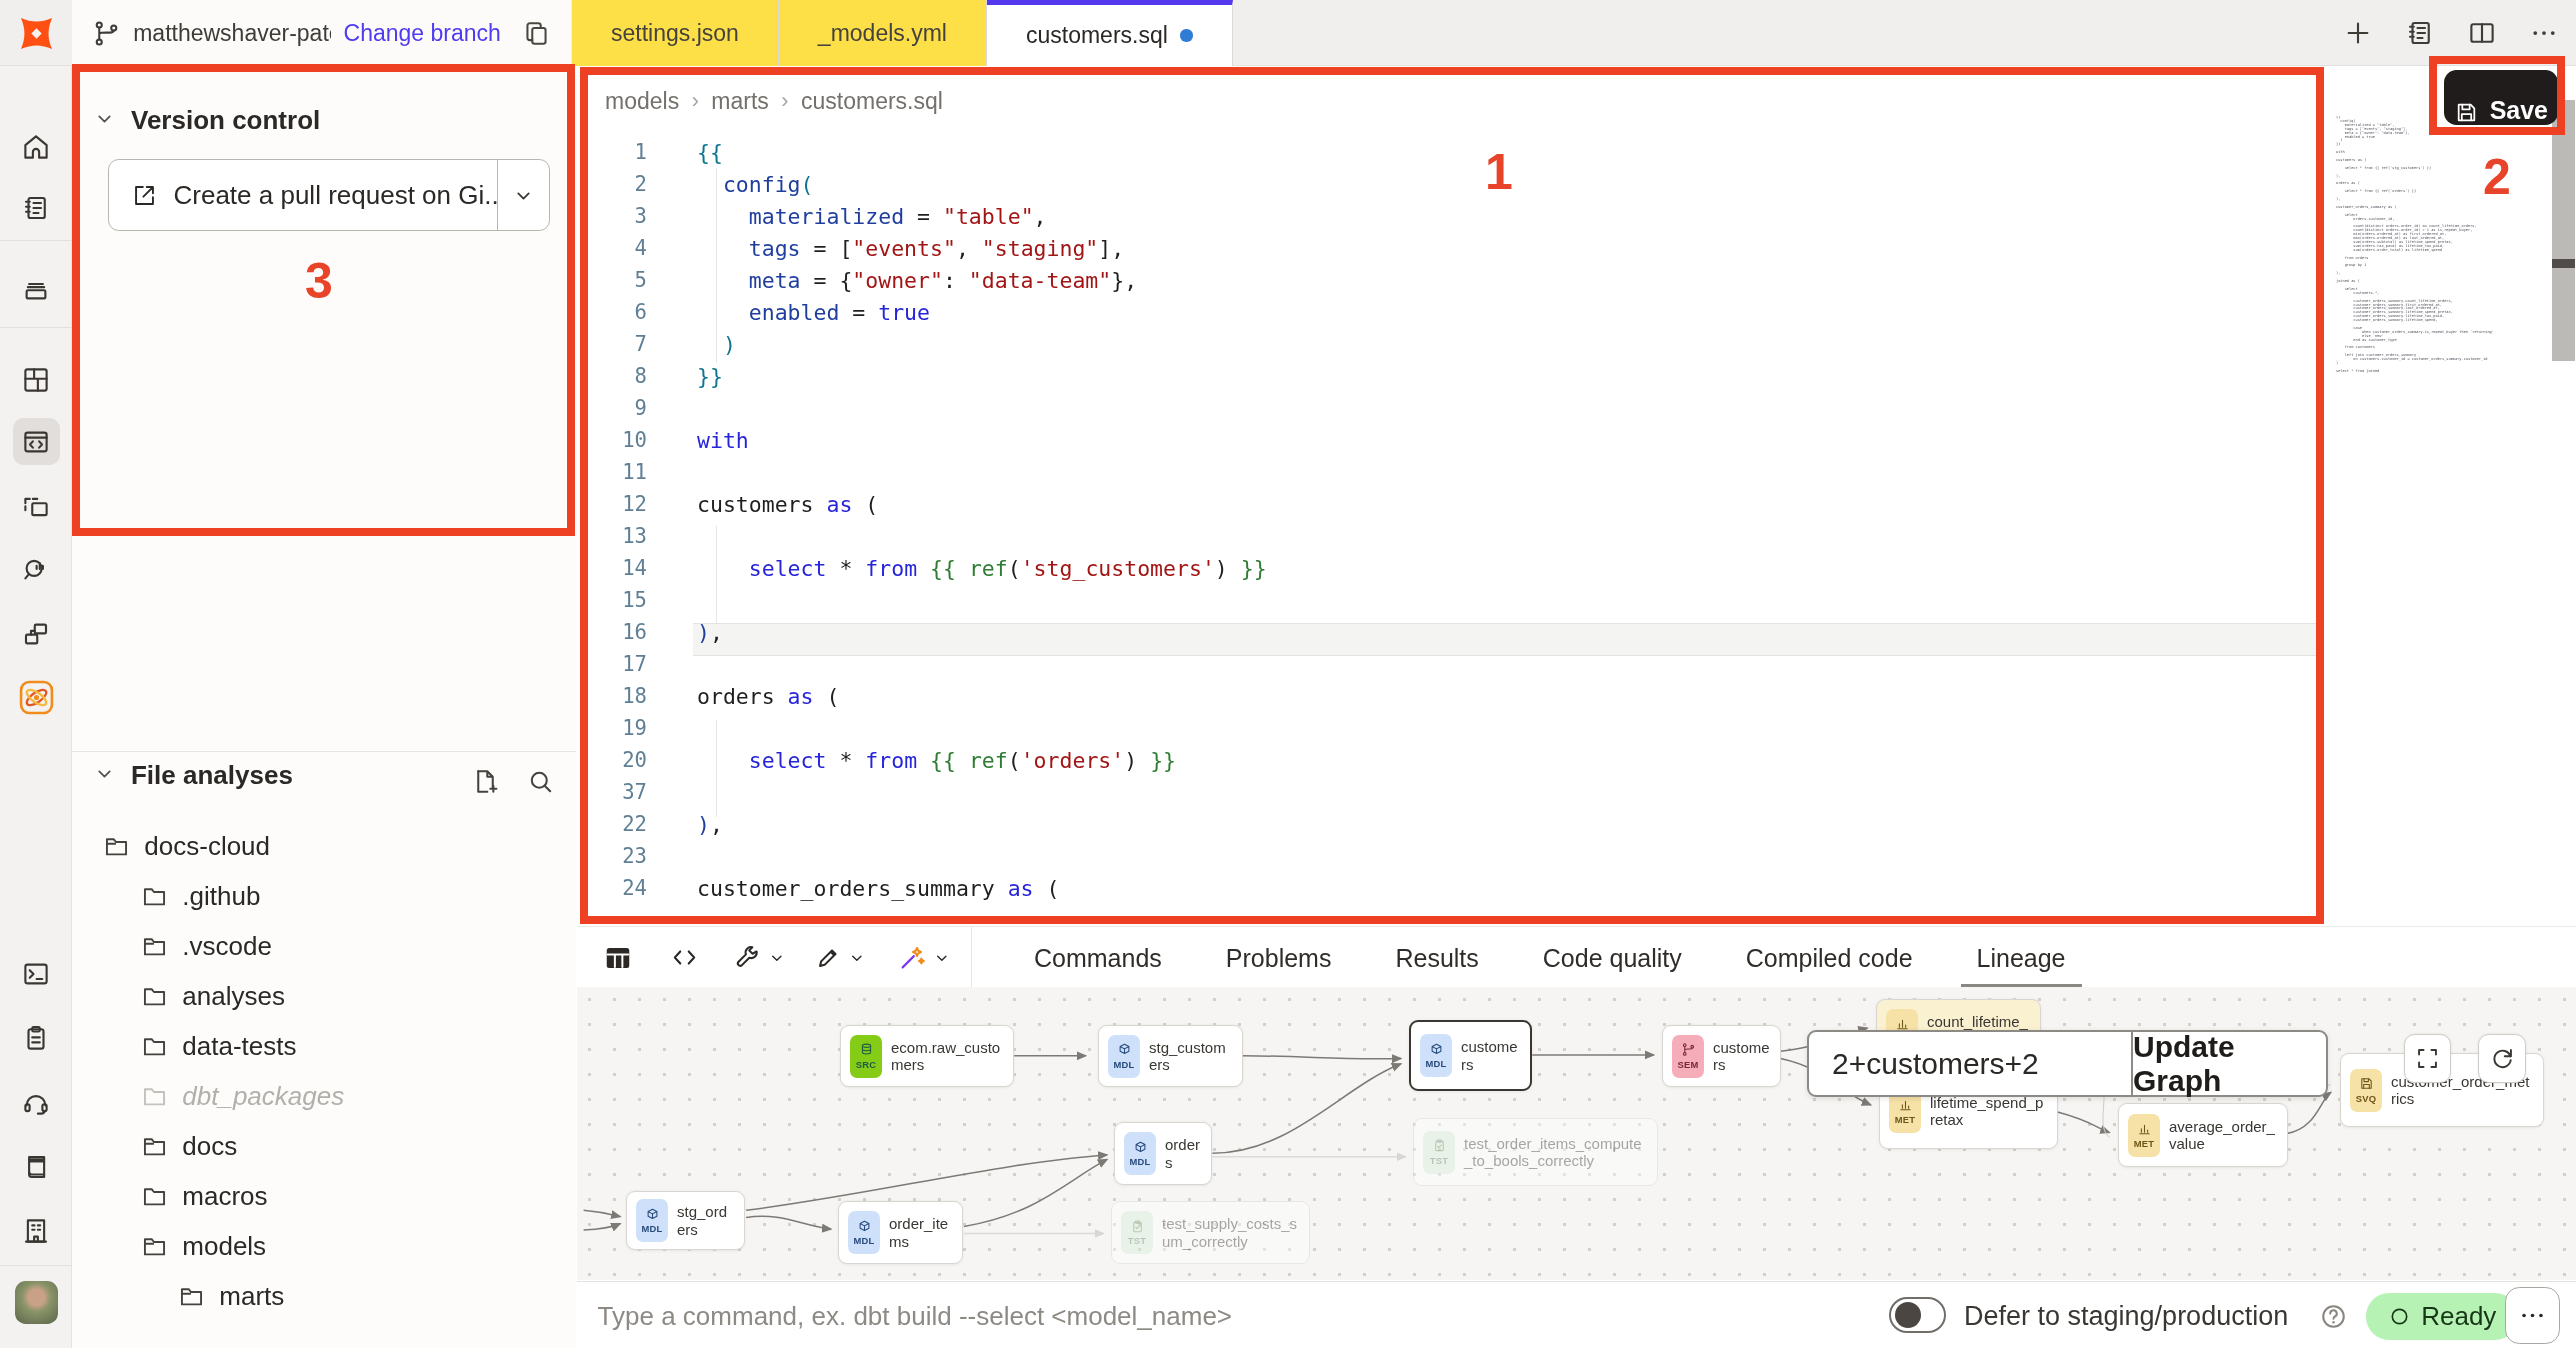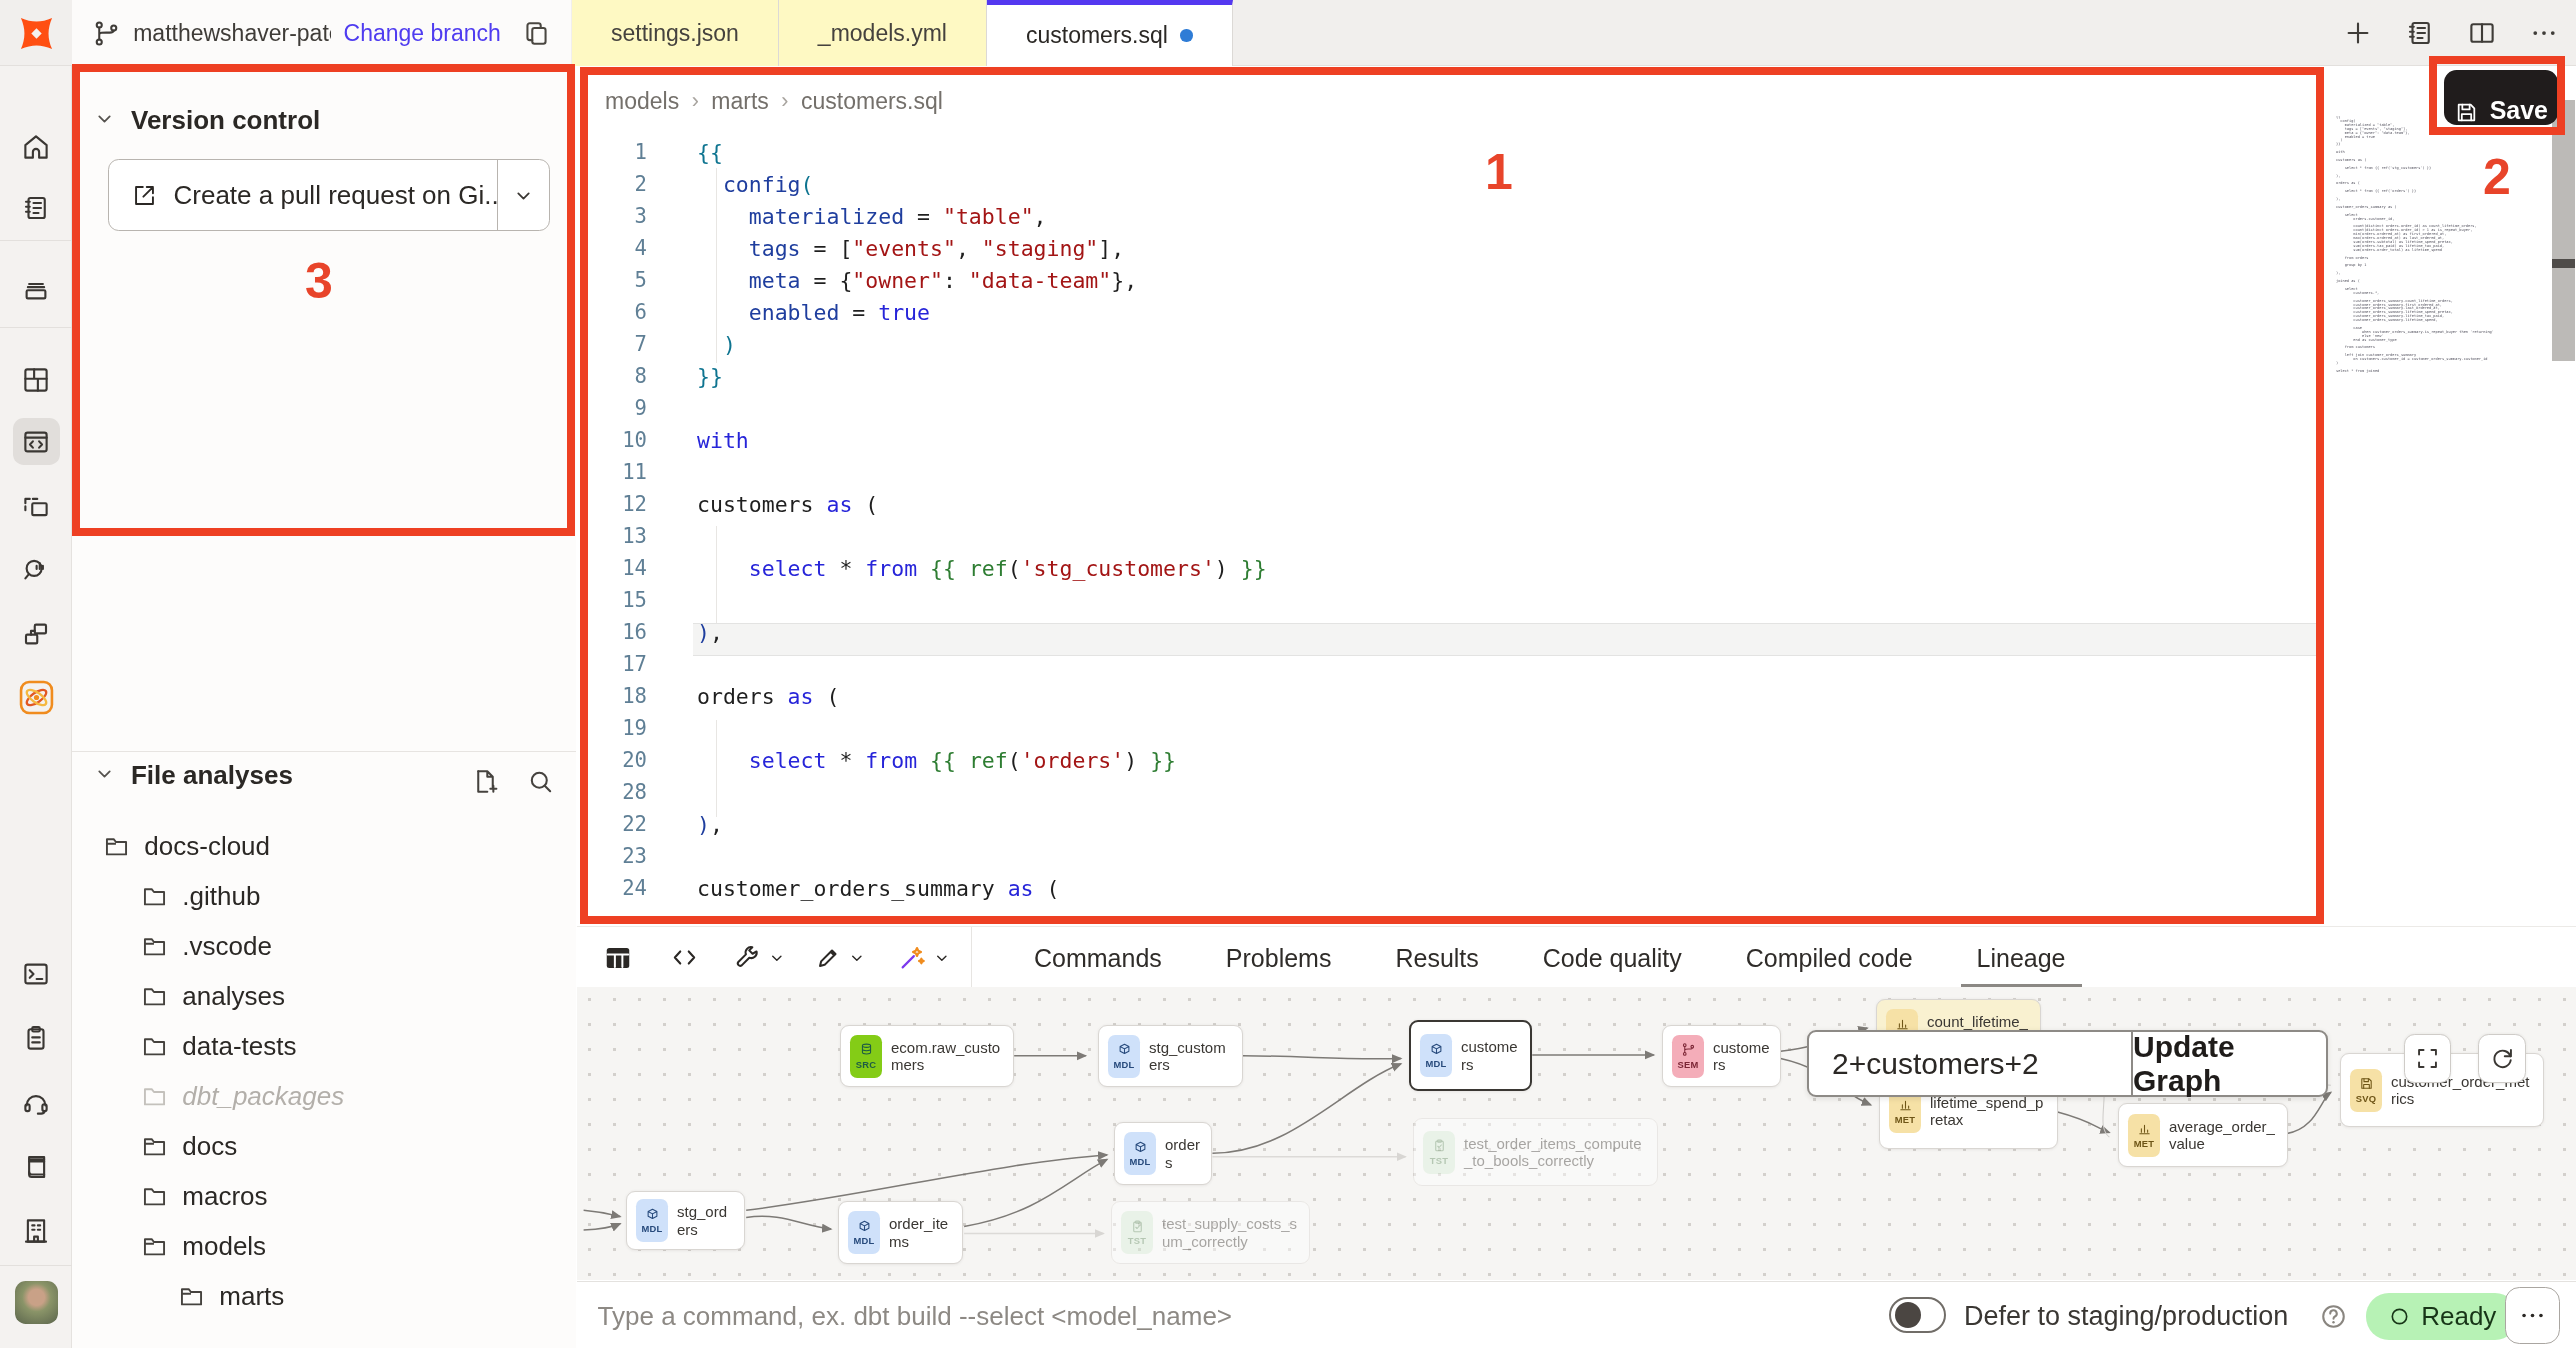--- a/index.html
+++ b/index.html
@@ -10,21 +10,21 @@
   #topbar { position:absolute; left:0; top:0; width:2576px; height:66px;
     background:#f1efed; border-bottom:0.9px solid #e3e0dd; z-index:5; }
   #logo { position:absolute; left:12.5px; top:9.8px; width:47px; height:47px; }
   #branchSeg { position:absolute; left:72px; top:0; width:499px; height:66px;
     background:#fcfbfa; display:flex; align-items:center; gap:12.5px; padding:0 19.7px; }
   #branchName { font-size:23px; color:#3f3c38; white-space:nowrap; overflow:hidden; max-width:224px; }
   #changeBranch { font-size:23px; color:#4f3cf0; font-weight:500; white-space:nowrap; cursor:pointer; }
   #copyBtn { margin-left:9px; color:#4a4741; }
   #tabs { position:absolute; left:572px; top:0; height:66px; display:flex; }
   .tab { height:66px; padding:0 39px; display:flex; align-items:center; gap:12.5px;
-    background:#fef9c3; border-right:0.9px solid #dcd9d6; font-size:23px; color:#45423e; position:relative; }
+    background:#fde047; border-right:0.9px solid #dcd9d6; font-size:23px; color:#45423e; position:relative; }
   .tab.active { background:#fff; border-top:5.4px solid #5438f0; color:#2b2825; }
   .dot { width:12.5px; height:12.5px; border-radius:50%; background:#2e7cd6; }
   #topRight { position:absolute; right:16px; top:0; height:66px; display:flex; align-items:center; gap:30px; color:#3f3c38; }
   .tbico { width:32px; height:32px; display:flex; align-items:center; justify-content:center; }
 
   
   #rail { position:absolute; left:0; top:66px; width:72px; height:1283px;
     background:#f4f2f0; border-right:0.9px solid #e5e2df; z-index:4; }
   .rico { position:absolute; left:12.5px; width:47px; height:47px; border-radius:10.7px;
     display:flex; align-items:center; justify-content:center; color:#3a3733; }
@@ -499,21 +499,21 @@
       </div>
       <div class="cl">
         <span class="ln">19</span>
         <span class="lt"></span>
       </div>
       <div class="cl">
         <span class="ln">20</span>
         <span class="lt"><span>    </span><span class="t-k">select</span><span> * </span><span class="t-k">from</span><span> </span><span class="t-r">{{ </span><span class="t-r">ref</span><span>(</span><span class="t-s">'orders'</span><span>)</span><span class="t-r"> }}</span></span>
       </div>
       <div class="cl">
-        <span class="ln">28</span>
+        <span class="ln">37</span>
         <span class="lt"></span>
       </div>
       <div class="cl">
         <span class="ln">22</span>
         <span class="lt"><span class="t-p">)</span><span>,</span></span>
       </div>
       <div class="cl">
         <span class="ln">23</span>
         <span class="lt"></span>
       </div>

